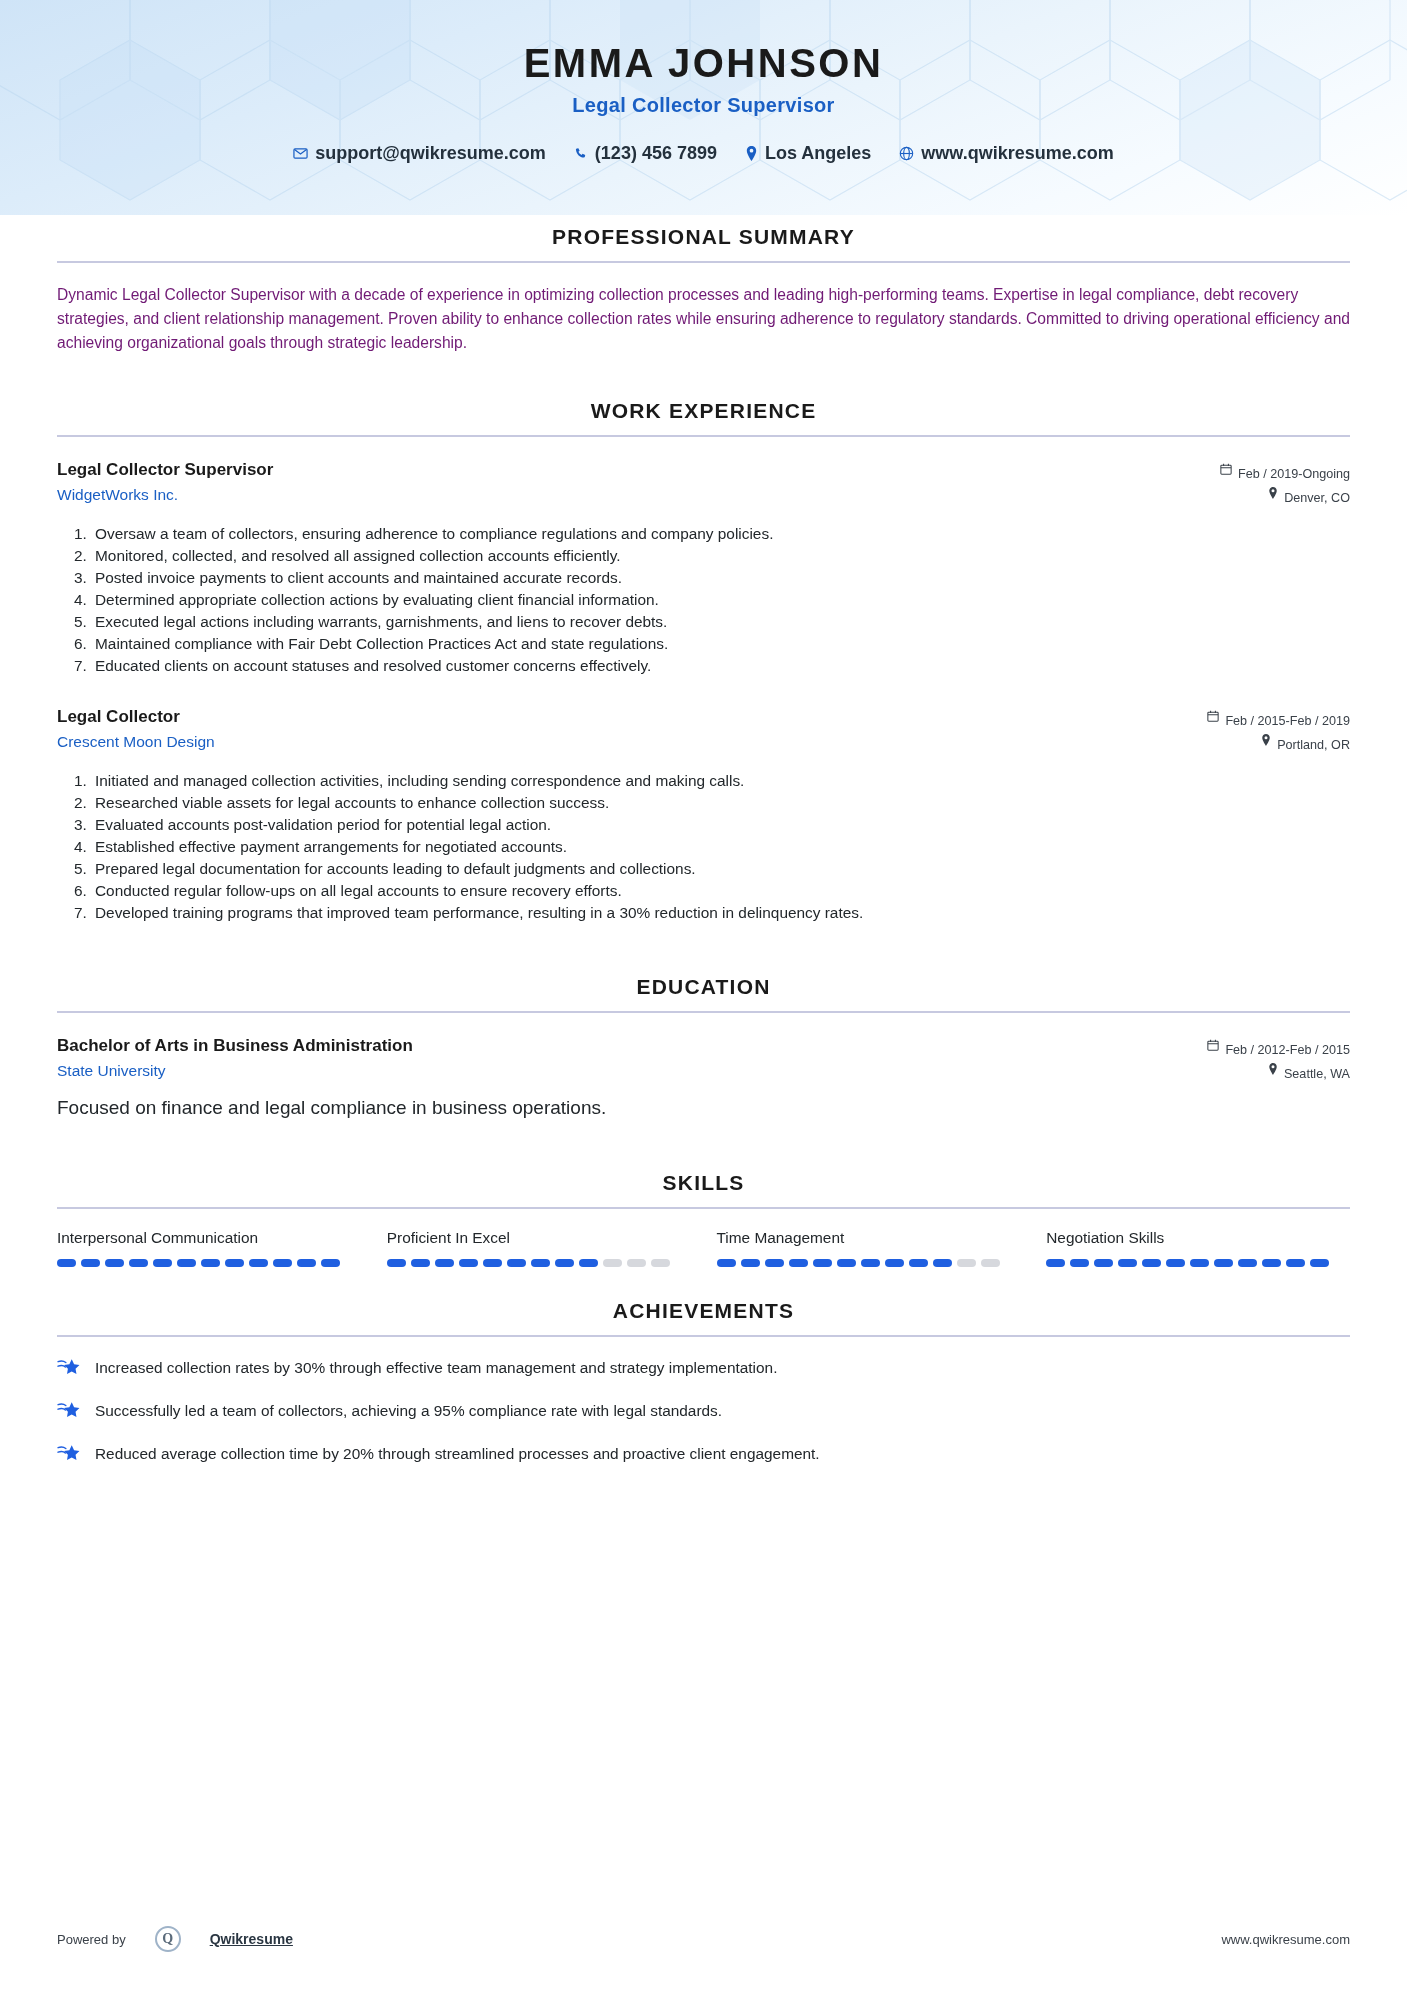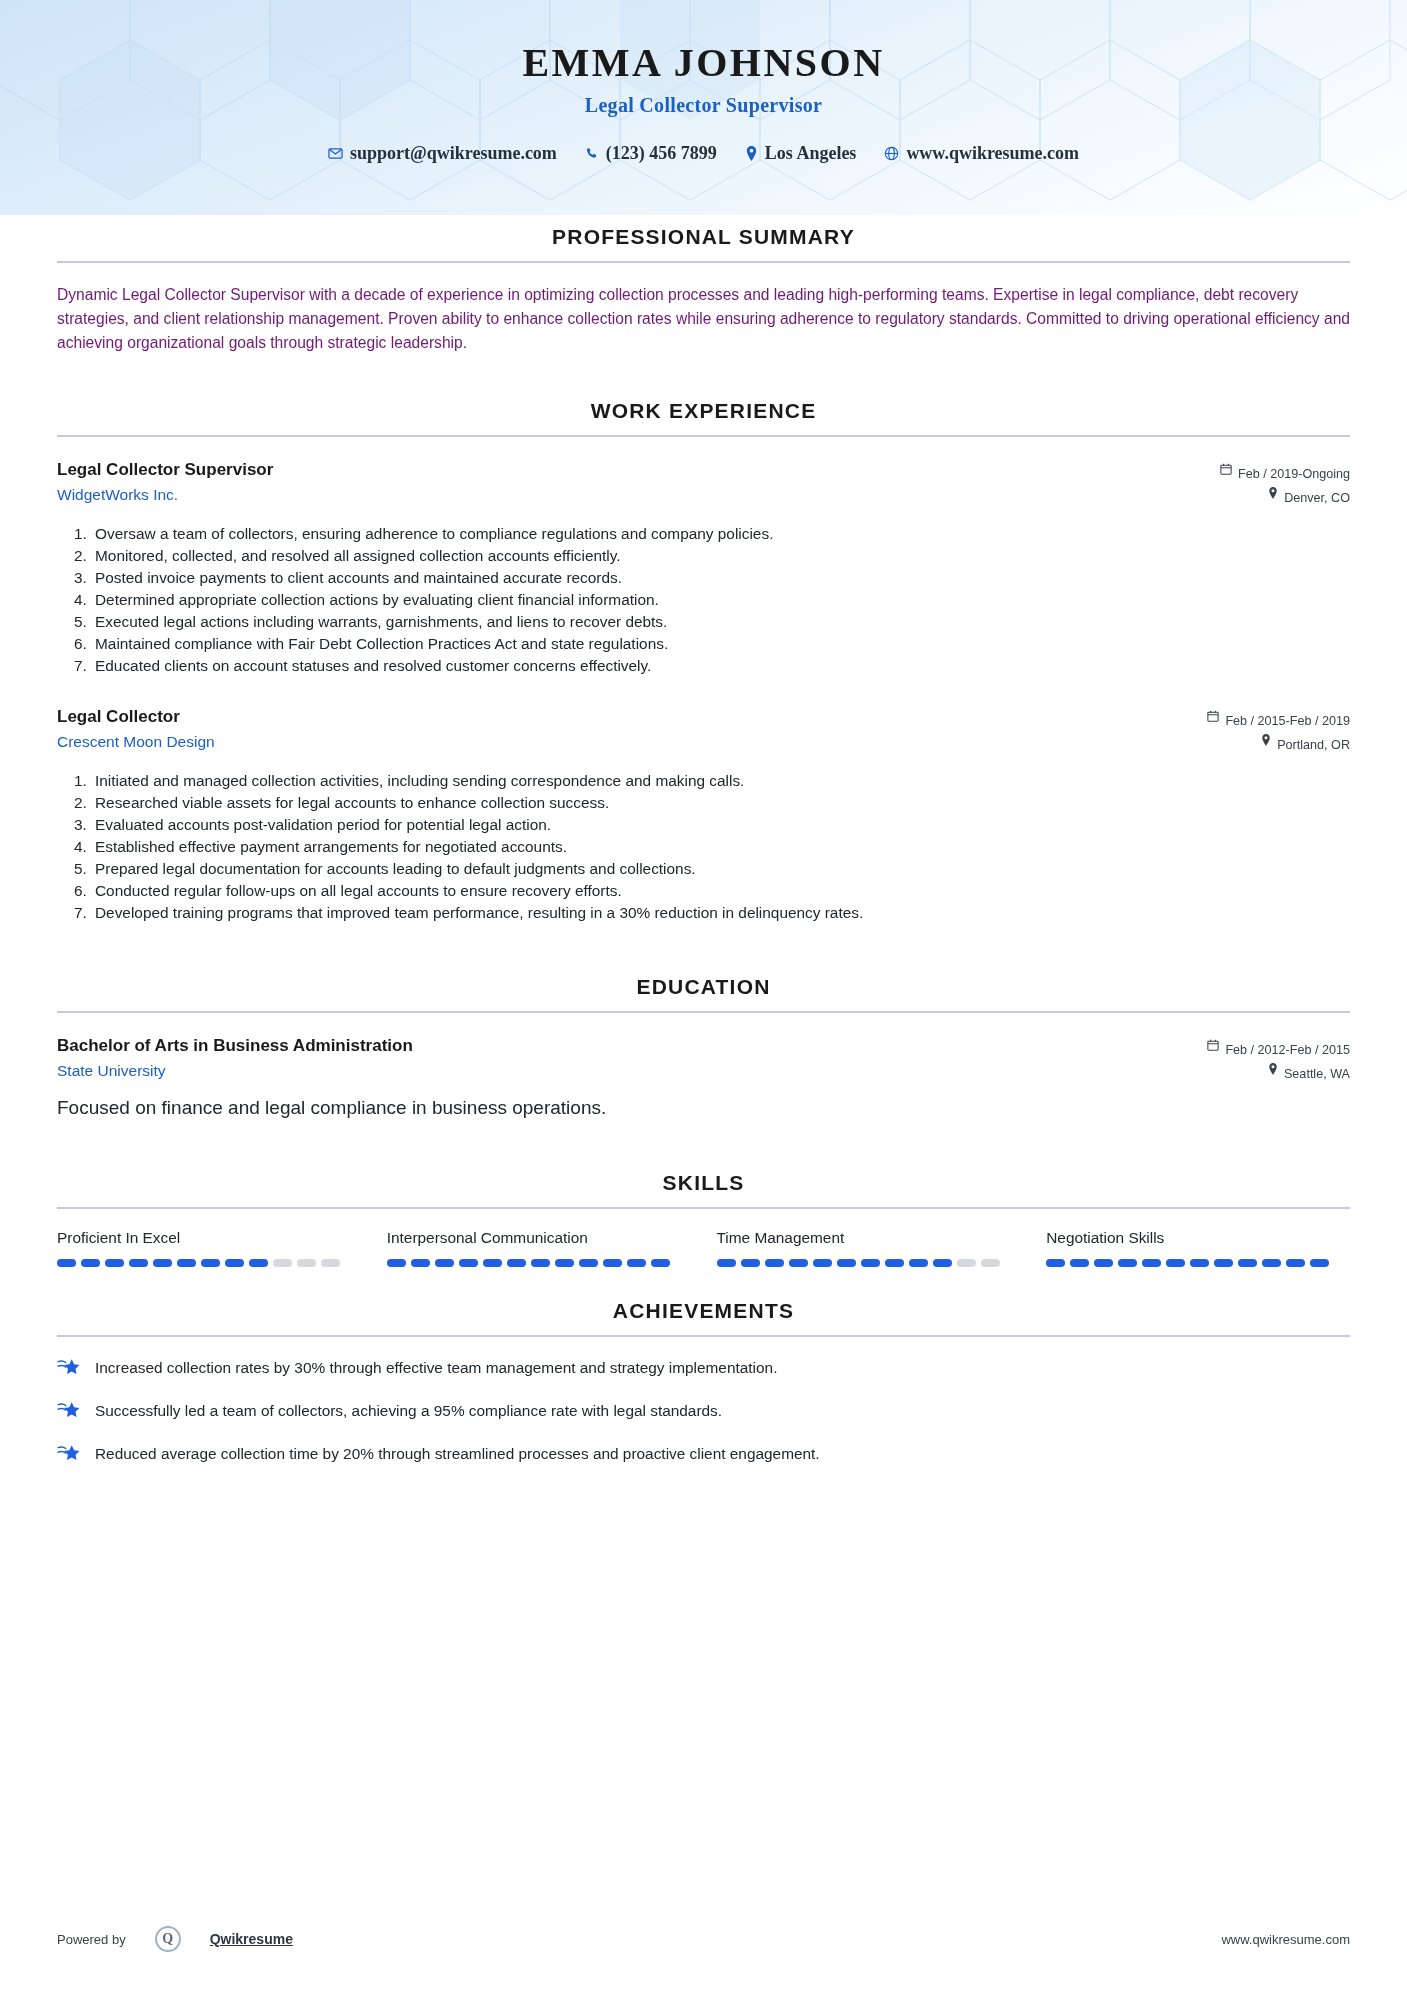--- a/index.html
+++ b/index.html
@@ -14,21 +14,20 @@
     position: relative;
     background: #ffffff;
   }
 
   
   .header {
     position: relative;
     height: 215px;
     background: linear-gradient(160deg, #cfe4f7 0%, #dcecfa 28%, #eaf4fc 55%, #f6fbff 80%, #ffffff 100%);
     overflow: hidden;
-    font-family: Liberation Serif, serif;
   }
   .header .hexes {
     position: absolute;
     inset: 0;
     opacity: .55;
   }
   .header-inner {
     position: relative;
     z-index: 2;
     padding-top: 40px;
@@ -433,51 +432,51 @@
     </div>
 
     <div class="spacer-lg"></div>
 
     <div class="section">
       <div class="section-title">SKILLS</div>
       <div class="section-rule"></div>
       <div class="section-body">
         <div class="skills-grid">
           <div class="skill">
+            <div class="skill-name">Interpersonal Communication</div>
+            <div class="dots">
+                <span class="dot on"></span>
+                <span class="dot on"></span>
+                <span class="dot on"></span>
+                <span class="dot on"></span>
+                <span class="dot on"></span>
+                <span class="dot on"></span>
+                <span class="dot on"></span>
+                <span class="dot on"></span>
+                <span class="dot on"></span>
+                <span class="dot on"></span>
+                <span class="dot on"></span>
+                <span class="dot on"></span>
+              </div>
+          </div>
+          <div class="skill">
             <div class="skill-name">Proficient In Excel</div>
             <div class="dots">
                 <span class="dot on"></span>
                 <span class="dot on"></span>
                 <span class="dot on"></span>
                 <span class="dot on"></span>
                 <span class="dot on"></span>
                 <span class="dot on"></span>
                 <span class="dot on"></span>
                 <span class="dot on"></span>
                 <span class="dot on"></span>
                 <span class="dot"></span>
                 <span class="dot"></span>
                 <span class="dot"></span>
-              </div>
-          </div>
-          <div class="skill">
-            <div class="skill-name">Interpersonal Communication</div>
-            <div class="dots">
-                <span class="dot on"></span>
-                <span class="dot on"></span>
-                <span class="dot on"></span>
-                <span class="dot on"></span>
-                <span class="dot on"></span>
-                <span class="dot on"></span>
-                <span class="dot on"></span>
-                <span class="dot on"></span>
-                <span class="dot on"></span>
-                <span class="dot on"></span>
-                <span class="dot on"></span>
-                <span class="dot on"></span>
               </div>
           </div>
           <div class="skill">
             <div class="skill-name">Time Management</div>
             <div class="dots">
                 <span class="dot on"></span>
                 <span class="dot on"></span>
                 <span class="dot on"></span>
                 <span class="dot on"></span>
                 <span class="dot on"></span>

